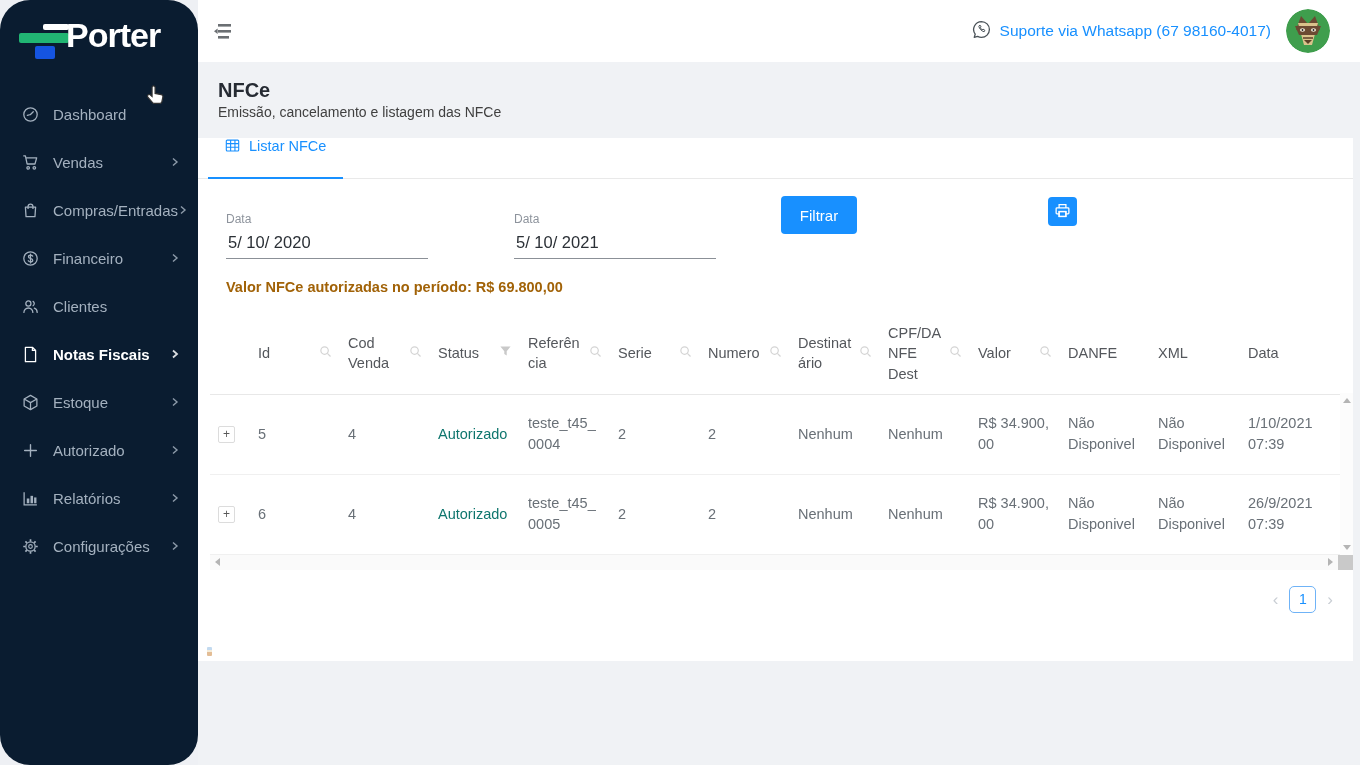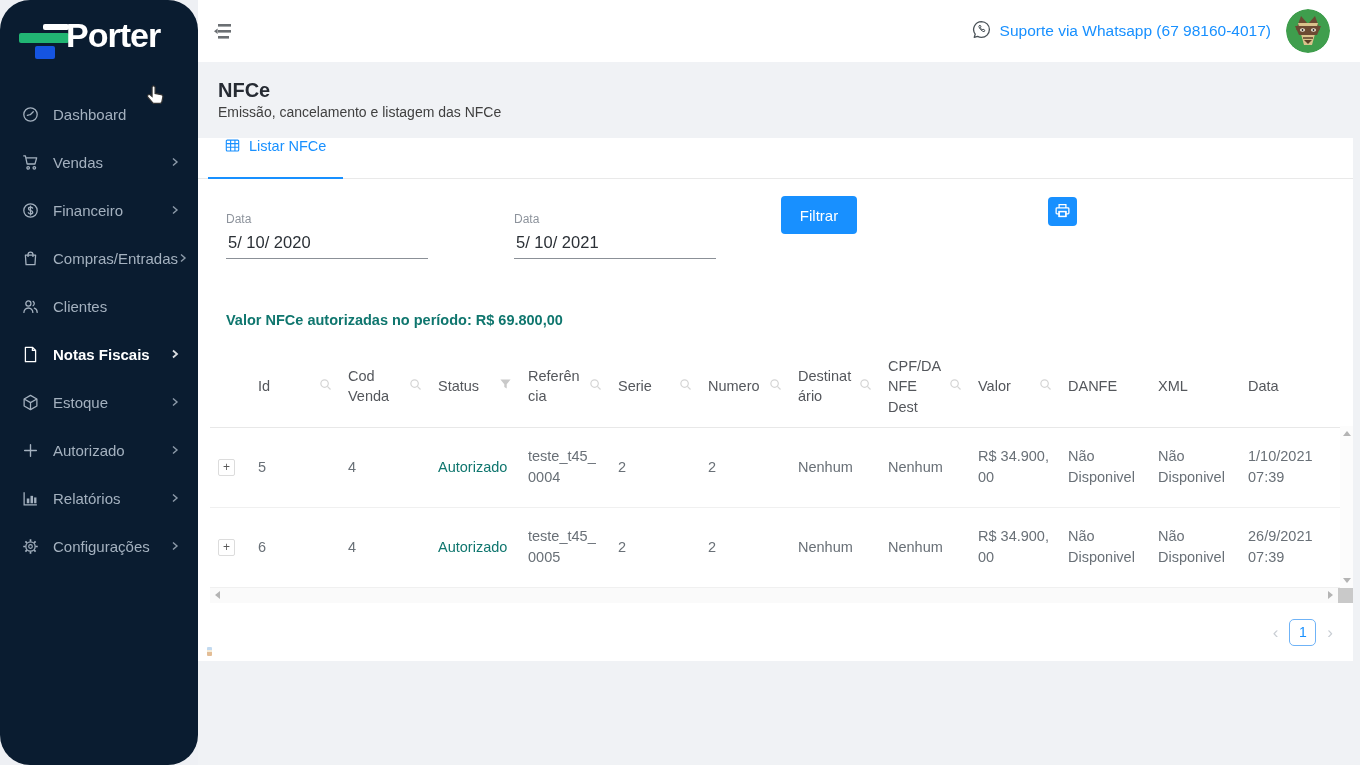--- a/index.html
+++ b/index.html
@@ -39,21 +39,21 @@
   .tab.active { border-bottom-color:#1890ff; }
 
   .filters { display:flex; align-items:flex-start; padding:17px 24px 0 28px; }
   .date-group { width:202px; margin-top:16px; }
   .date-group + .date-group { margin-left:86px; }
   .date-label { font-size:12px; color:#8d939c; }
   .date-value { font-size:16.5px; color:#2b3036; padding:7px 2px 6px 2px; border-bottom:1px solid #8b9097; cursor:text; }
   .btn-filter { margin-left:65px; width:76px; height:38px; background:#1890ff; border:none; border-radius:4px; color:#fff; font-size:15px; font-family:inherit; cursor:pointer; }
   .btn-print { margin-left:auto; margin-right:252px; margin-top:1px; width:29px; height:29px; background:#1890ff; border:none; border-radius:4px; display:flex; align-items:center; justify-content:center; cursor:pointer; }
 
-  .summary { margin:53px 24px 0 28px; font-size:14.5px; font-weight:700; color:#0f766e; }
+  .summary { margin:20px 24px 0 28px; font-size:14.5px; font-weight:700; color:#a16207; }
 
   .table-zone { margin:18px 13px 0 12px; position:relative; }
   table { width:100%; border-collapse:collapse; table-layout:fixed; }
   th { text-align:left; font-weight:400; color:#54575c; font-size:14.5px; padding:10px 8px; border-bottom:1px solid #e8e8e8; height:80px; vertical-align:middle; line-height:1.4; }
   .th-flex { display:flex; align-items:center; justify-content:space-between; gap:3px; }
   .th-label { overflow-wrap:break-word; min-width:0; }
   .th-icon { flex:none; }
   td { font-size:14.5px; color:#697077; padding:10px 8px; border-bottom:1px solid #f0f0f0; height:80px; vertical-align:middle; overflow-wrap:break-word; line-height:1.45; }
   td.break-all { word-break:break-all; }
   td.status { color:#0f766e; }
@@ -114,40 +114,40 @@
         <span class="chev">
             <svg class="ic" width="10" height="10" viewBox="0 0 10 10" fill="none" stroke="currentColor" stroke-width="1.4">
               <path d="M3 1.5L7 5 3 8.5"></path>
             </svg>
           </span>
       </div>
 
       <div class="nav-item">
         <span class="nav-ic">
           <svg class="ic" width="17" height="17" viewBox="0 0 16 16" fill="none" stroke="currentColor" stroke-width="1.2">
+              <path d="M3.2 4.8h9.6l-.6 9H3.8z" stroke-linejoin="round"></path>
+              <path d="M5.7 6.5V4.2a2.3 2.3 0 0 1 4.6 0v2.3"></path>
+            </svg>
+        </span>
+        <span class="nav-label">Compras/Entradas</span>
+        <span class="chev">
+            <svg class="ic" width="10" height="10" viewBox="0 0 10 10" fill="none" stroke="currentColor" stroke-width="1.4">
+              <path d="M3 1.5L7 5 3 8.5"></path>
+            </svg>
+          </span>
+      </div>
+
+      <div class="nav-item">
+        <span class="nav-ic">
+          <svg class="ic" width="17" height="17" viewBox="0 0 16 16" fill="none" stroke="currentColor" stroke-width="1.2">
               <circle cx="8" cy="8" r="6.3"></circle>
               <path d="M10 5.8c-.4-.7-1.1-1-2-1-1.1 0-1.9.6-1.9 1.5S7 7.7 8 7.9s2.1.6 2.1 1.7S9.2 11.2 8 11.2c-1 0-1.7-.4-2.1-1.1M8 3.8v8.4" stroke-linecap="round"></path>
             </svg>
         </span>
         <span class="nav-label">Financeiro</span>
-        <span class="chev">
-            <svg class="ic" width="10" height="10" viewBox="0 0 10 10" fill="none" stroke="currentColor" stroke-width="1.4">
-              <path d="M3 1.5L7 5 3 8.5"></path>
-            </svg>
-          </span>
-      </div>
-
-      <div class="nav-item">
-        <span class="nav-ic">
-          <svg class="ic" width="17" height="17" viewBox="0 0 16 16" fill="none" stroke="currentColor" stroke-width="1.2">
-              <path d="M3.2 4.8h9.6l-.6 9H3.8z" stroke-linejoin="round"></path>
-              <path d="M5.7 6.5V4.2a2.3 2.3 0 0 1 4.6 0v2.3"></path>
-            </svg>
-        </span>
-        <span class="nav-label">Compras/Entradas</span>
         <span class="chev">
             <svg class="ic" width="10" height="10" viewBox="0 0 10 10" fill="none" stroke="currentColor" stroke-width="1.4">
               <path d="M3 1.5L7 5 3 8.5"></path>
             </svg>
           </span>
       </div>
 
       <div class="nav-item">
         <span class="nav-ic">
           <svg class="ic" width="17" height="17" viewBox="0 0 16 16" fill="none" stroke="currentColor" stroke-width="1.2">

